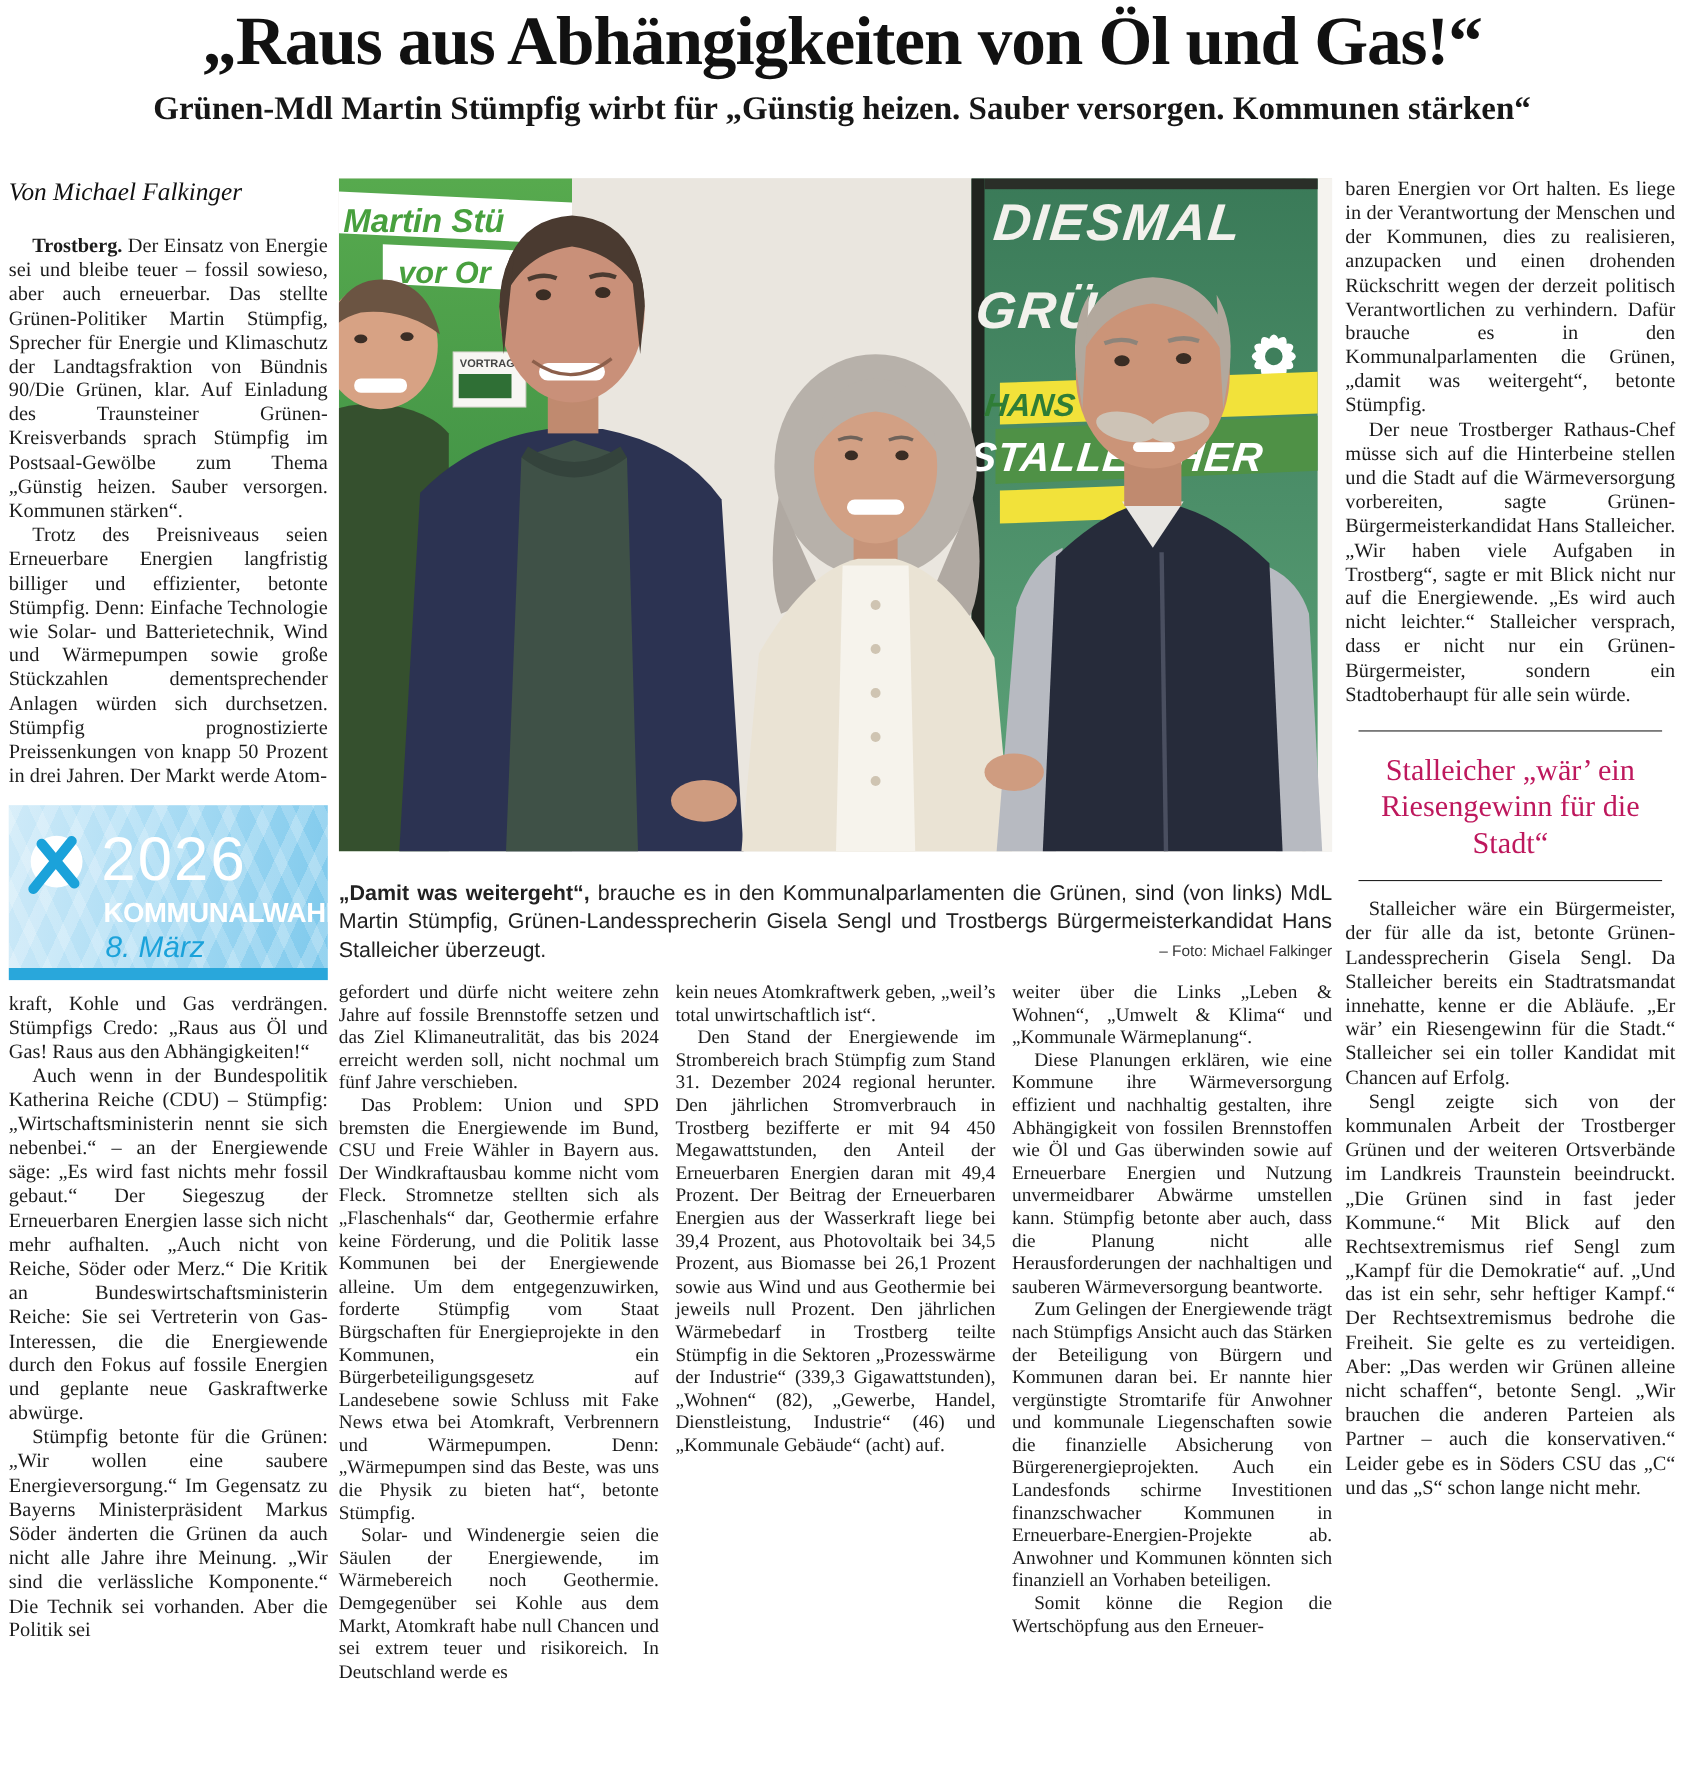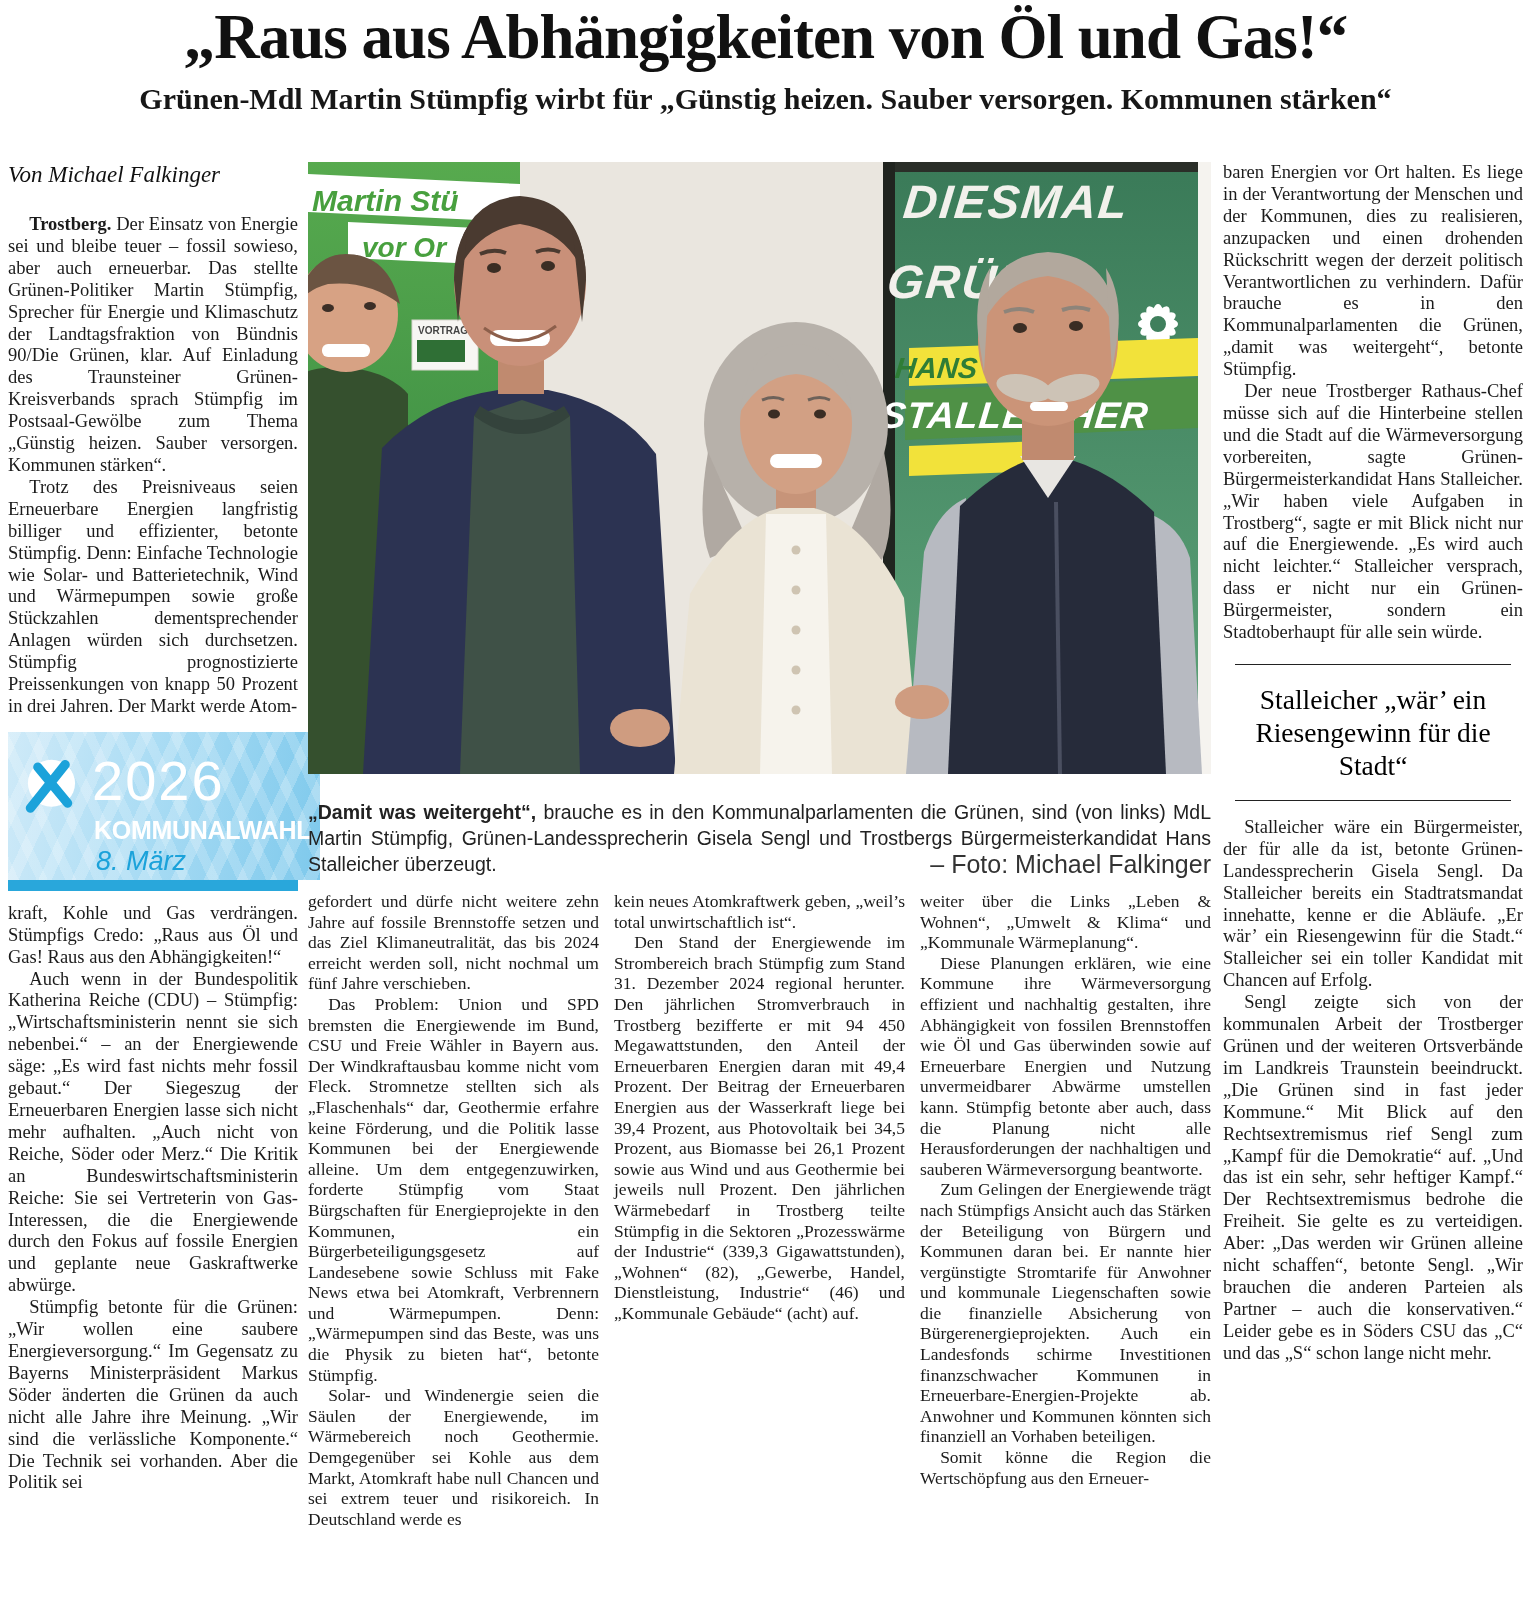--- a/index.html
+++ b/index.html
@@ -28,27 +28,27 @@
   .midcols p.body { font-size:17.5px; line-height:20.6px; }
   p.ind { text-indent:1.15em; }
   .lead { font-weight:bold; }
   
   .photo { width:903px; height:612px; display:block; background:#eceae4; }
   .caption {
     margin-top:25px; font-family:"Liberation Sans", sans-serif;
     font-size:19.5px; line-height:26px; text-align:justify; color:#222;
   }
   .caption .cap-bold { font-weight:bold; }
-  .caption .credit { float:right; font-size:25px; color:#333; }
+  .caption .credit { float:right; font-size:14px; color:#333; }
   .midcols { display:flex; gap:15px; margin-top:14px; }
   .midcols .mc { width:291px; }
   
   .banner-wrap { margin:14px 0 12px 0; }
   .banner {
-    position:relative; width:312px; height:148px; overflow:hidden;
+    position:relative; width:290px; height:148px; overflow:hidden;
     background:
       repeating-linear-gradient(115deg, rgba(255,255,255,0.22) 0 12px, rgba(255,255,255,0) 12px 30px),
       repeating-linear-gradient(65deg, rgba(255,255,255,0.18) 0 10px, rgba(255,255,255,0) 10px 26px),
       linear-gradient(100deg,#cfeaf8 0%, #aadcf4 45%, #7ec9ec 100%);
     font-family:"Liberation Sans", sans-serif;
   }
   .banner .xmark { position:absolute; left:10px; top:24px; width:62px; height:62px; }
   .banner .b-year {
     position:absolute; left:84px; top:16px; font-size:56px; font-weight:400;
     color:#ffffff; letter-spacing:2px;
@@ -56,21 +56,21 @@
   .banner .b-title {
     position:absolute; left:86px; top:84px; font-size:25px; font-weight:bold;
     color:#ffffff; letter-spacing:-0.3px;
   }
   .banner .b-date { position:absolute; left:88px; top:114px; font-size:27px; color:#1ba2da;font-style:italic; }
   .banner-bar { width:290px; height:11px; background:#29a7db; }
   
   .pullquote {
     width:92%; margin:20px auto 16px auto; padding:18px 2px;
     border-top:1.6px solid #222; border-bottom:1.6px solid #222;
-    text-align:center; font-size:27.5px; line-height:33px; color:#000000;
+    text-align:center; font-size:27.5px; line-height:33px; color:#be185d;
   }
   
   .pt { font-family:"Liberation Sans", sans-serif; font-weight:bold; font-style:italic; }
 </style>
 </head>
 <body>
 
 <div class="page">
 
   <div class="masthead">

